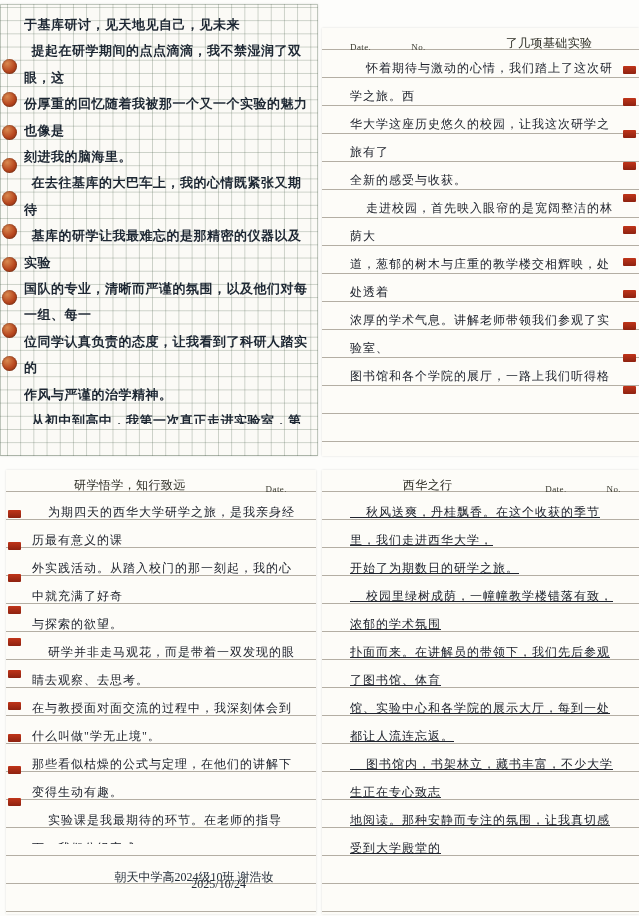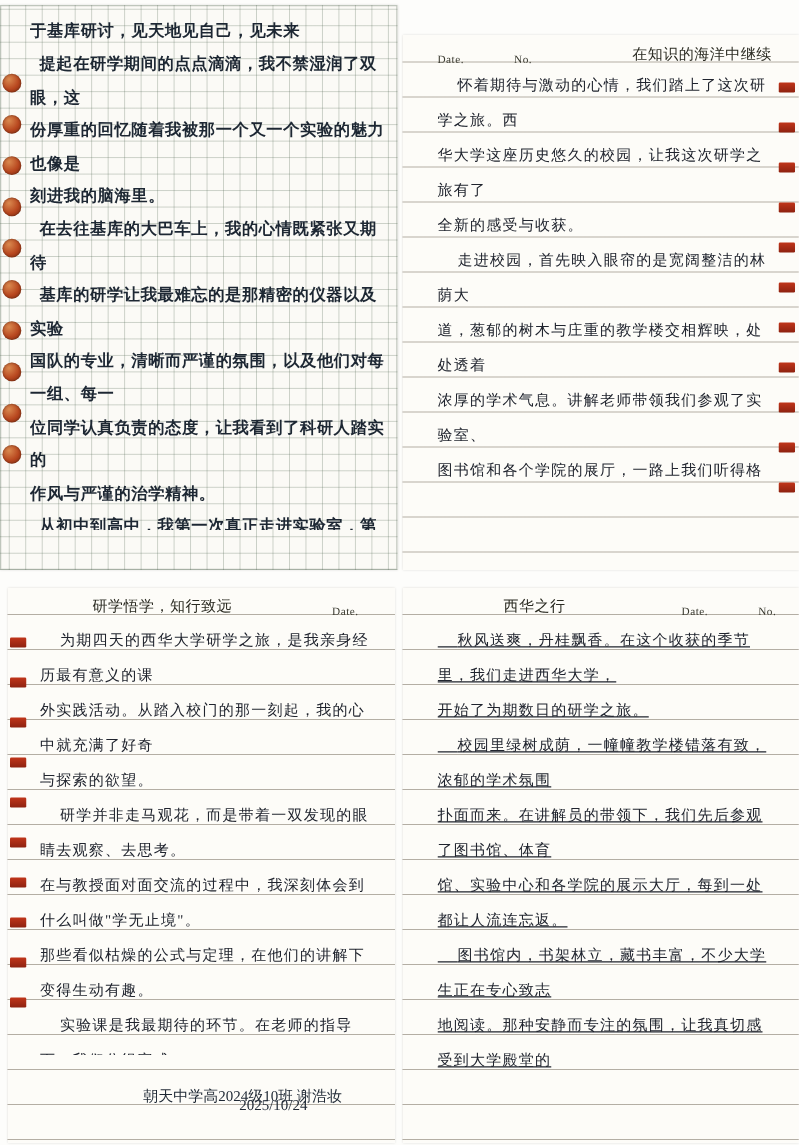--- a/index.html
+++ b/index.html
@@ -176,21 +176,21 @@
     <div class="sheet-shadow"></div>
   </div>
 
   <div class="quad" id="quad-tr">
     <div class="lined-paper"></div>
 
     <div class="paper-head">
       <span class="hd-field">Date.</span>
       <span class="hd-field">No.</span>
       <span class="hd-spacer"></span>
-      <span class="hd-title">在知识的海洋中继续</span>
+      <span class="hd-title">了几项基础实验</span>
       <span class="hd-spacer"></span>
     </div>
 
     <div class="holes right-ticks">
       <div class="tick" style="top:38px"></div>
       <div class="tick" style="top:70px"></div>
       <div class="tick" style="top:102px"></div>
       <div class="tick" style="top:134px"></div>
       <div class="tick" style="top:166px"></div>
       <div class="tick" style="top:198px"></div>

